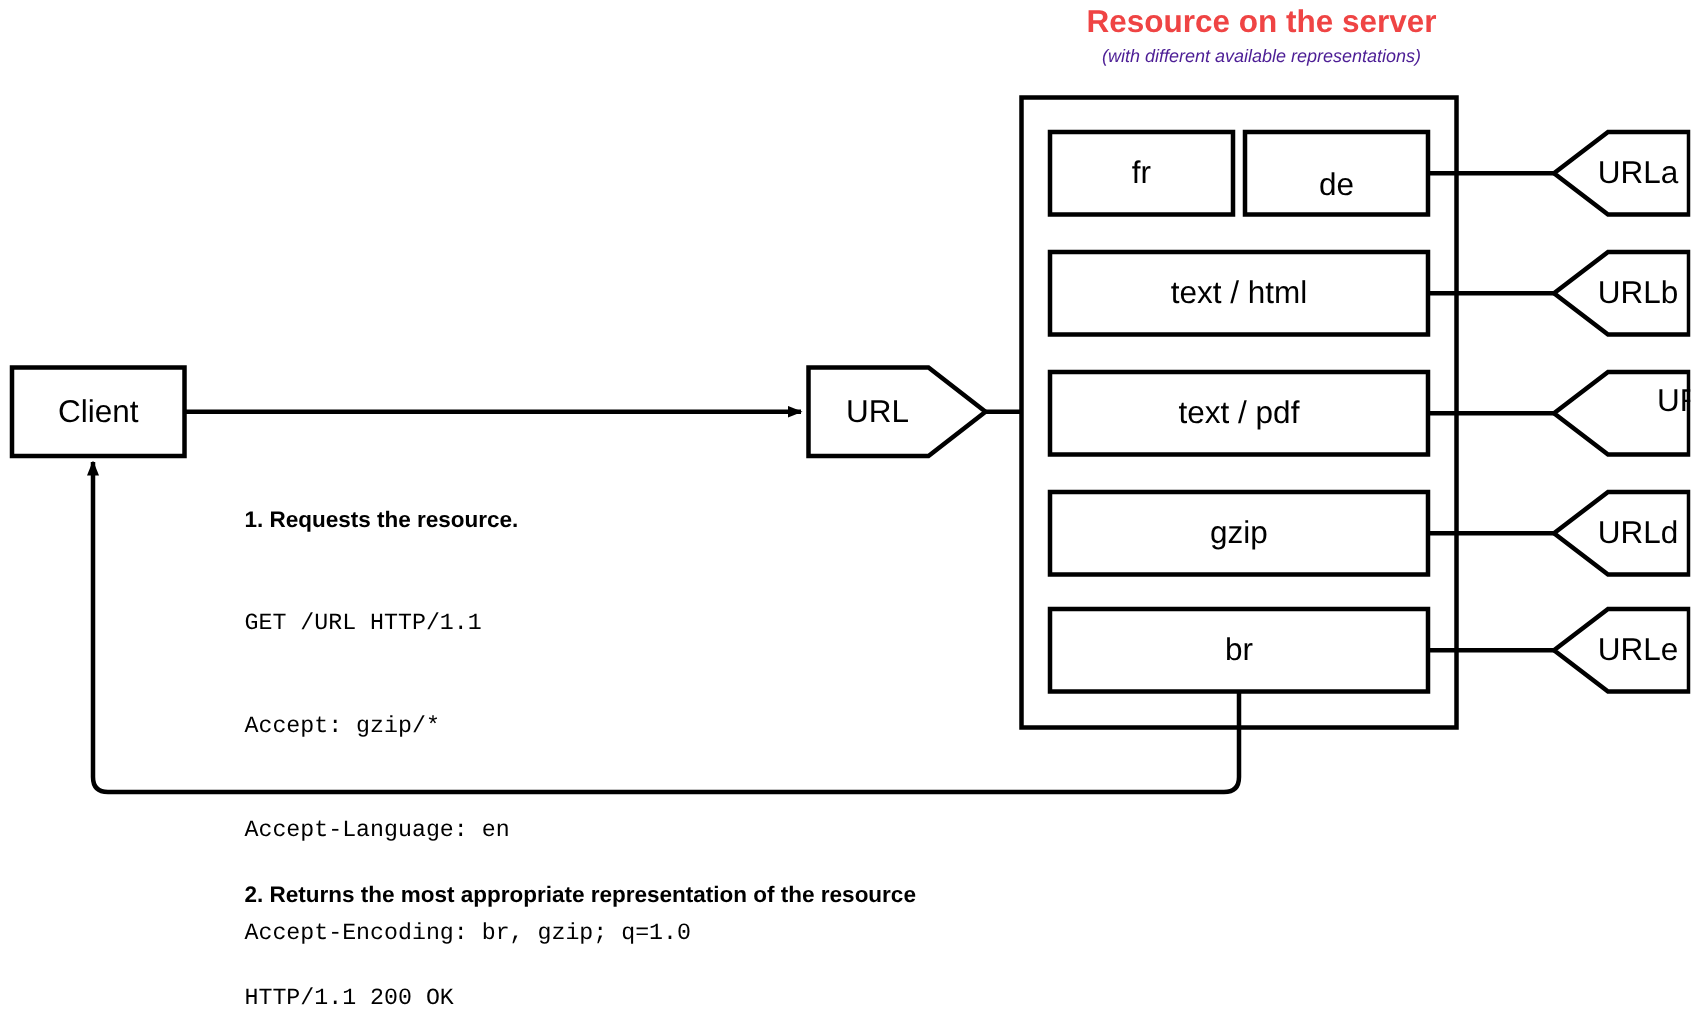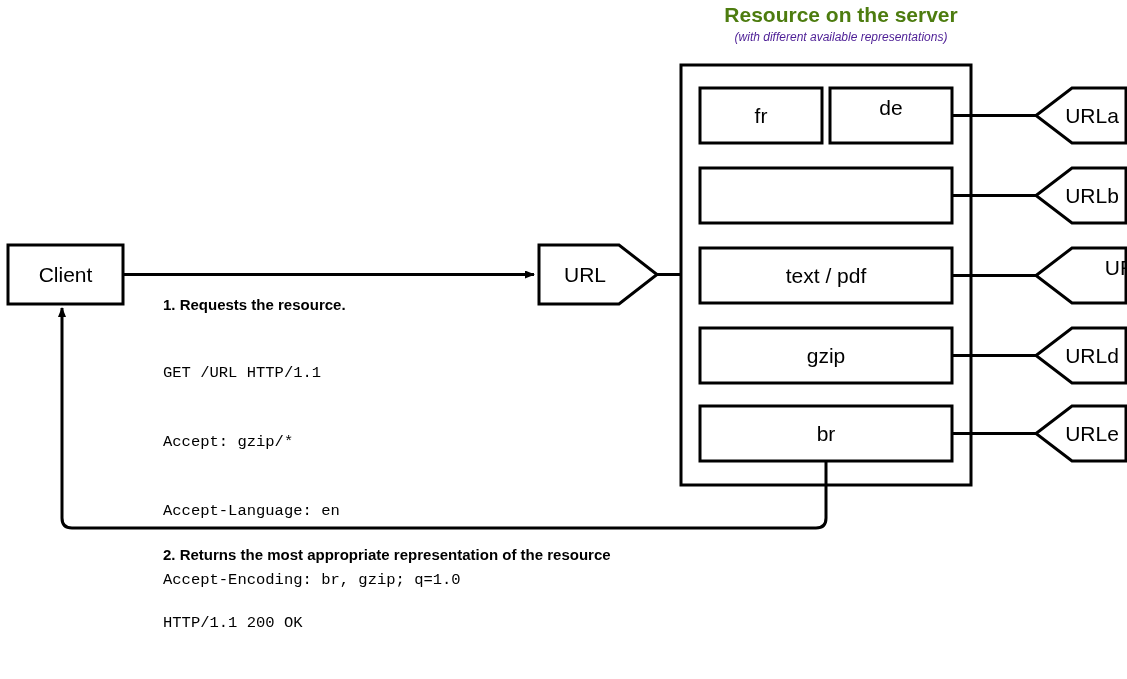--- a/index.html
+++ b/index.html
@@ -42,40 +42,41 @@
     left: 661px;
     top: 2px;
     width: 360px;
     text-align: center;
   }
   .title-main {
     font-family: "Liberation Sans", sans-serif;
     font-size: 21px;
     font-weight: bold;
     line-height: 25px;
-    color: #4d7c0f;
+    color: #ef4444;
   }
   .title-sub {
     font-family: Liberation Sans, sans-serif;
     font-size: 12px;
     font-style: italic;
     line-height: 21px;
     color: #4c1d95;
   }
   .msg-block {
     position: absolute;
     left: 163px;
   }
   .msg-heading {
     font-family: "Liberation Sans", sans-serif;
     font-size: 15px;
     font-weight: bold;
     line-height: 22px;
     color: #000000;
     white-space: nowrap;
+    margin-top: 42px;
   }
   .msg-lines {
     font-family: "Liberation Mono", monospace;
     font-size: 15.5px;
     line-height: 23px;
     color: #000000;
     white-space: pre;
   }
   .msg-lines div { white-space: pre; }
 </style>
@@ -128,21 +129,22 @@
   <div class="title-block">
     <div class="title-main">Resource on the server</div>
     <div class="title-sub">(with different available representations)</div>
   </div>
 
   <div class="node-text" style="left:8px; top:245px; width:115px; height:59px;">Client</div>
 
   <div class="node-text" style="left:539px; top:245px; width:92px; height:59px;">URL</div>
 
   <div class="node-text" style="left:700px; top:88px; width:122px; height:55px;">fr</div>
-  <div class="node-text" style="left:830px; top:80px; width:122px; height:55px;">de</div>
+  <div class="node-text" style="left:830px; top:96px; width:122px; height:55px;">de</div>
+  <div class="node-text" style="left:700px; top:168px; width:252px; height:55px;">text / html</div>
   <div class="node-text" style="left:700px; top:248px; width:252px; height:55px;">text / pdf</div>
   <div class="node-text" style="left:700px; top:328px; width:252px; height:55px;">gzip</div>
   <div class="node-text" style="left:700px; top:406px; width:252px; height:55px;">br</div>
 
   <div class="node-text" style="left:1058px; top:88px; width:68px; height:55px;">URLa</div>
   <div class="node-text" style="left:1058px; top:168px; width:68px; height:55px;">URLb</div>
   <div class="node-text" style="left:1097px; top:248px; width:68px; height:40px;">URLc</div>
   <div class="node-text" style="left:1058px; top:328px; width:68px; height:55px;">URLd</div>
   <div class="node-text" style="left:1058px; top:406px; width:68px; height:55px;">URLe</div>
 

